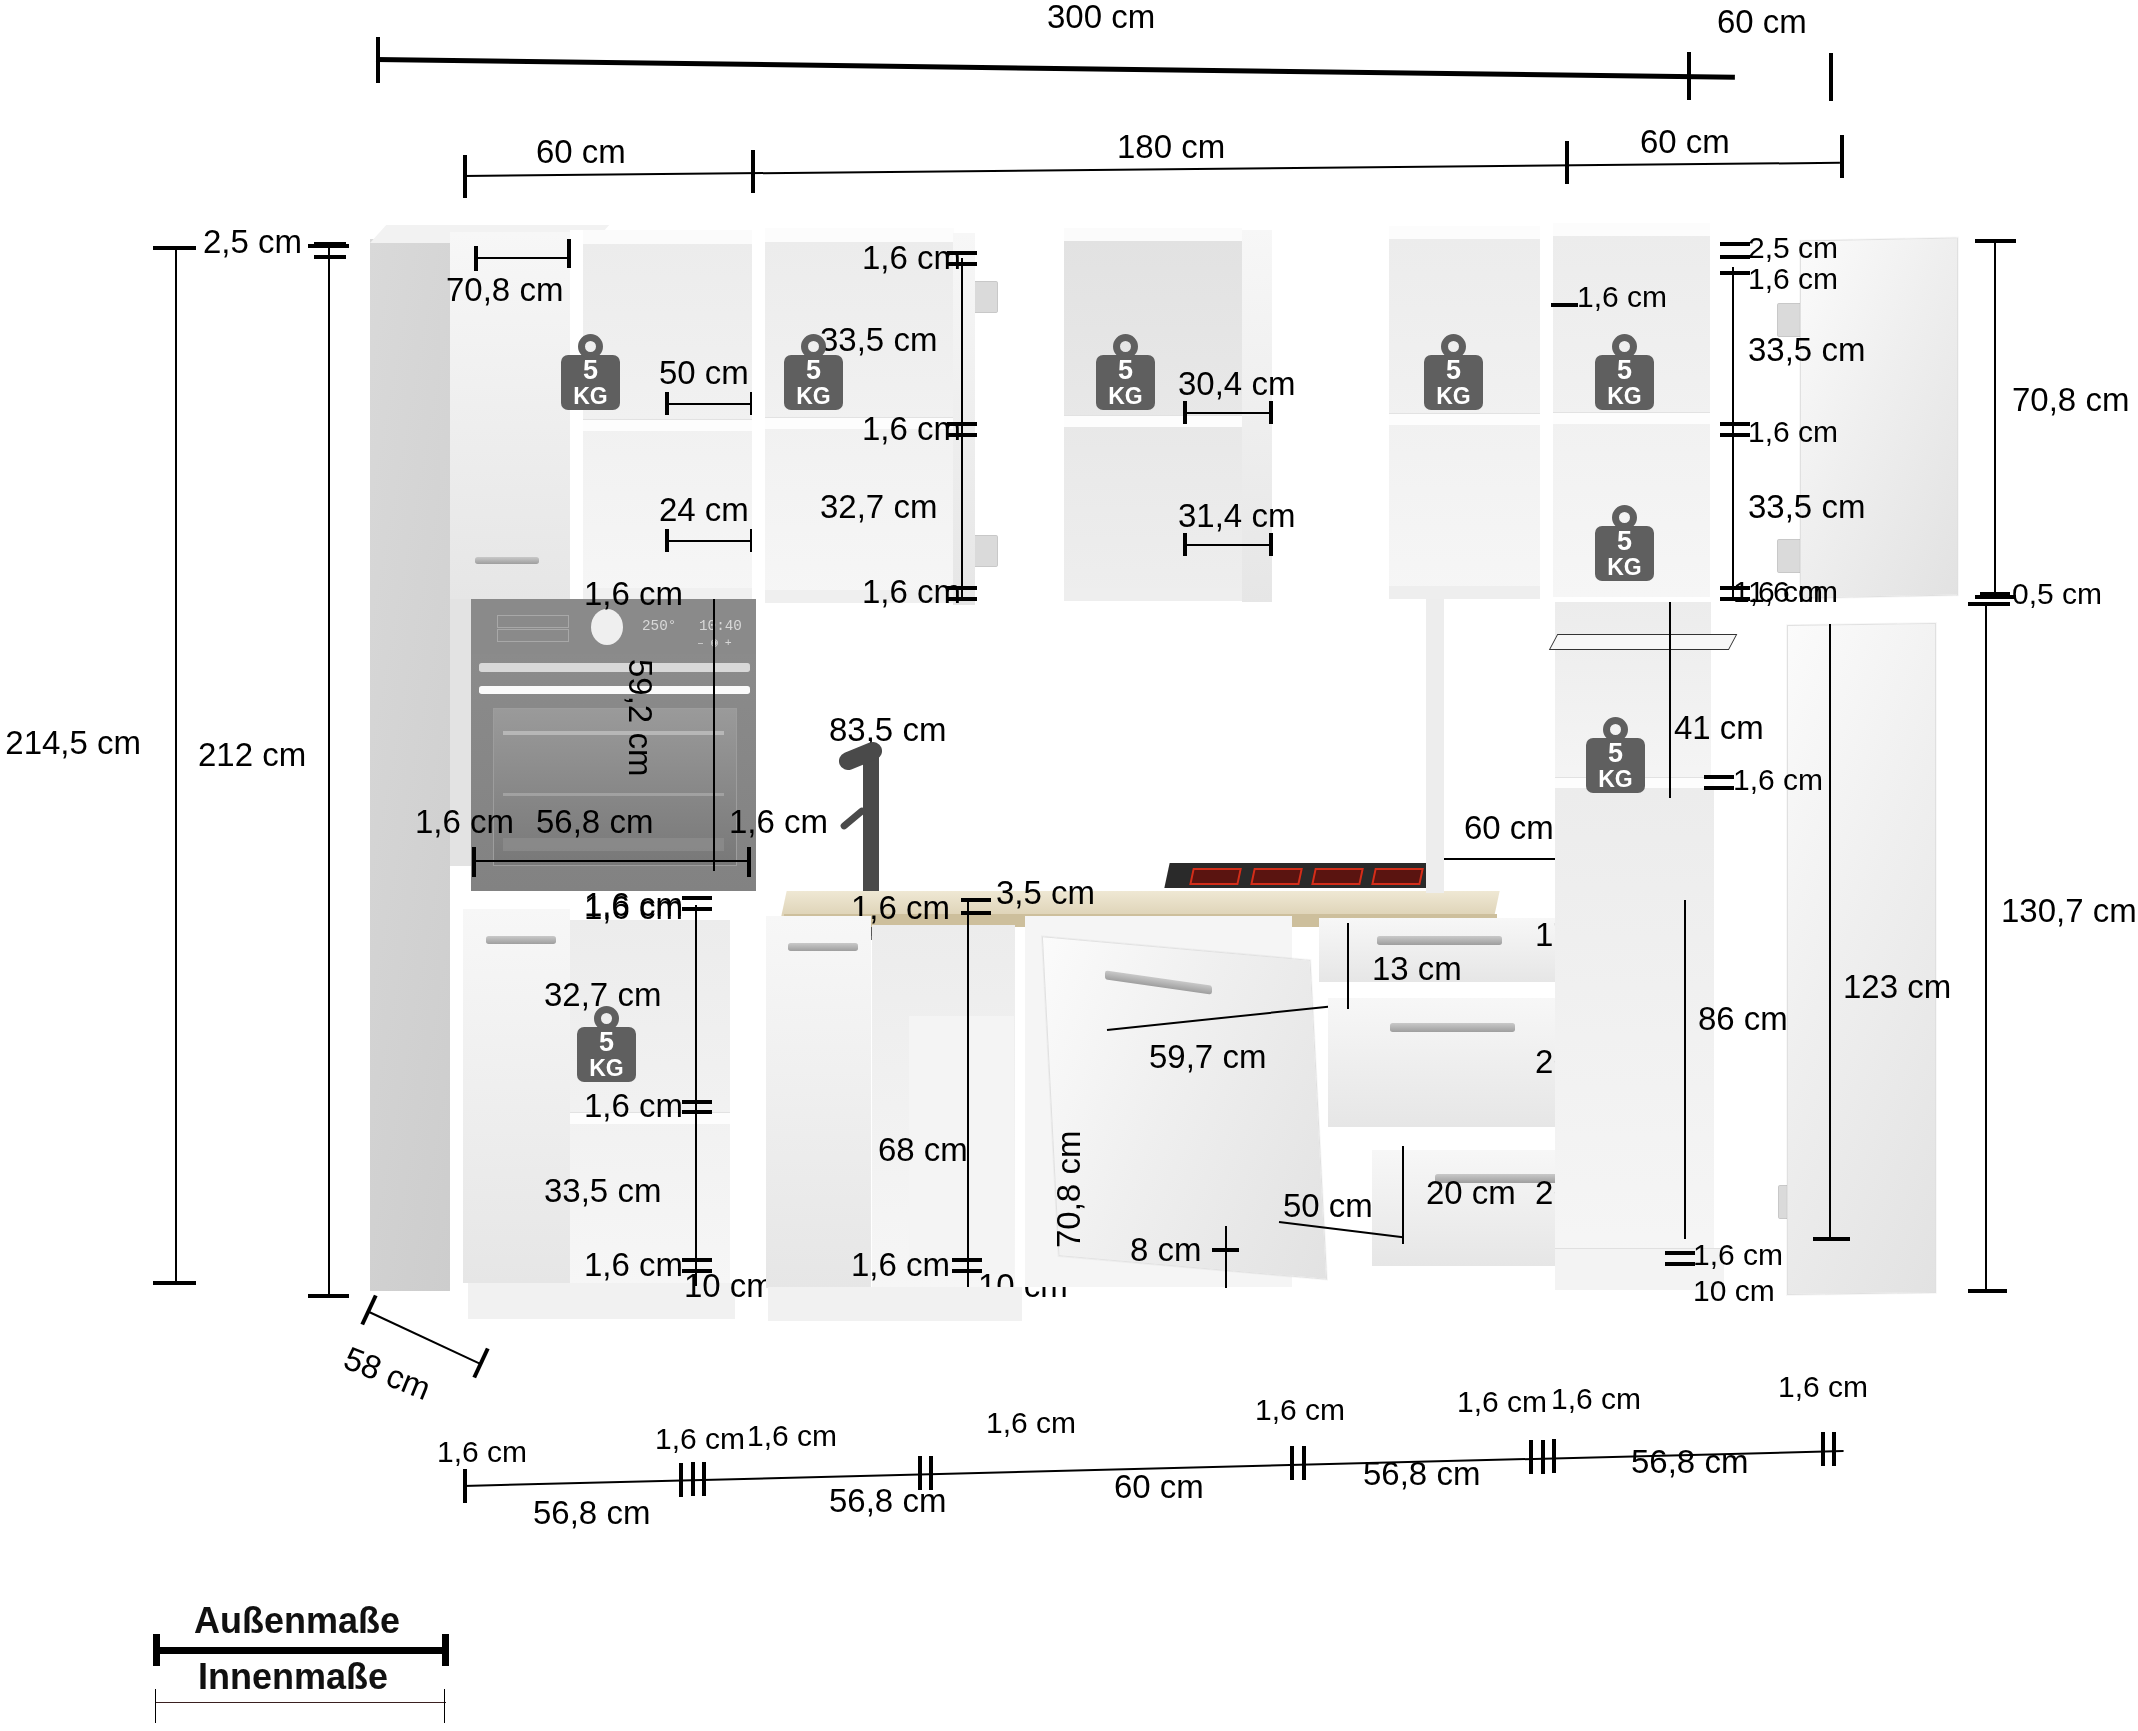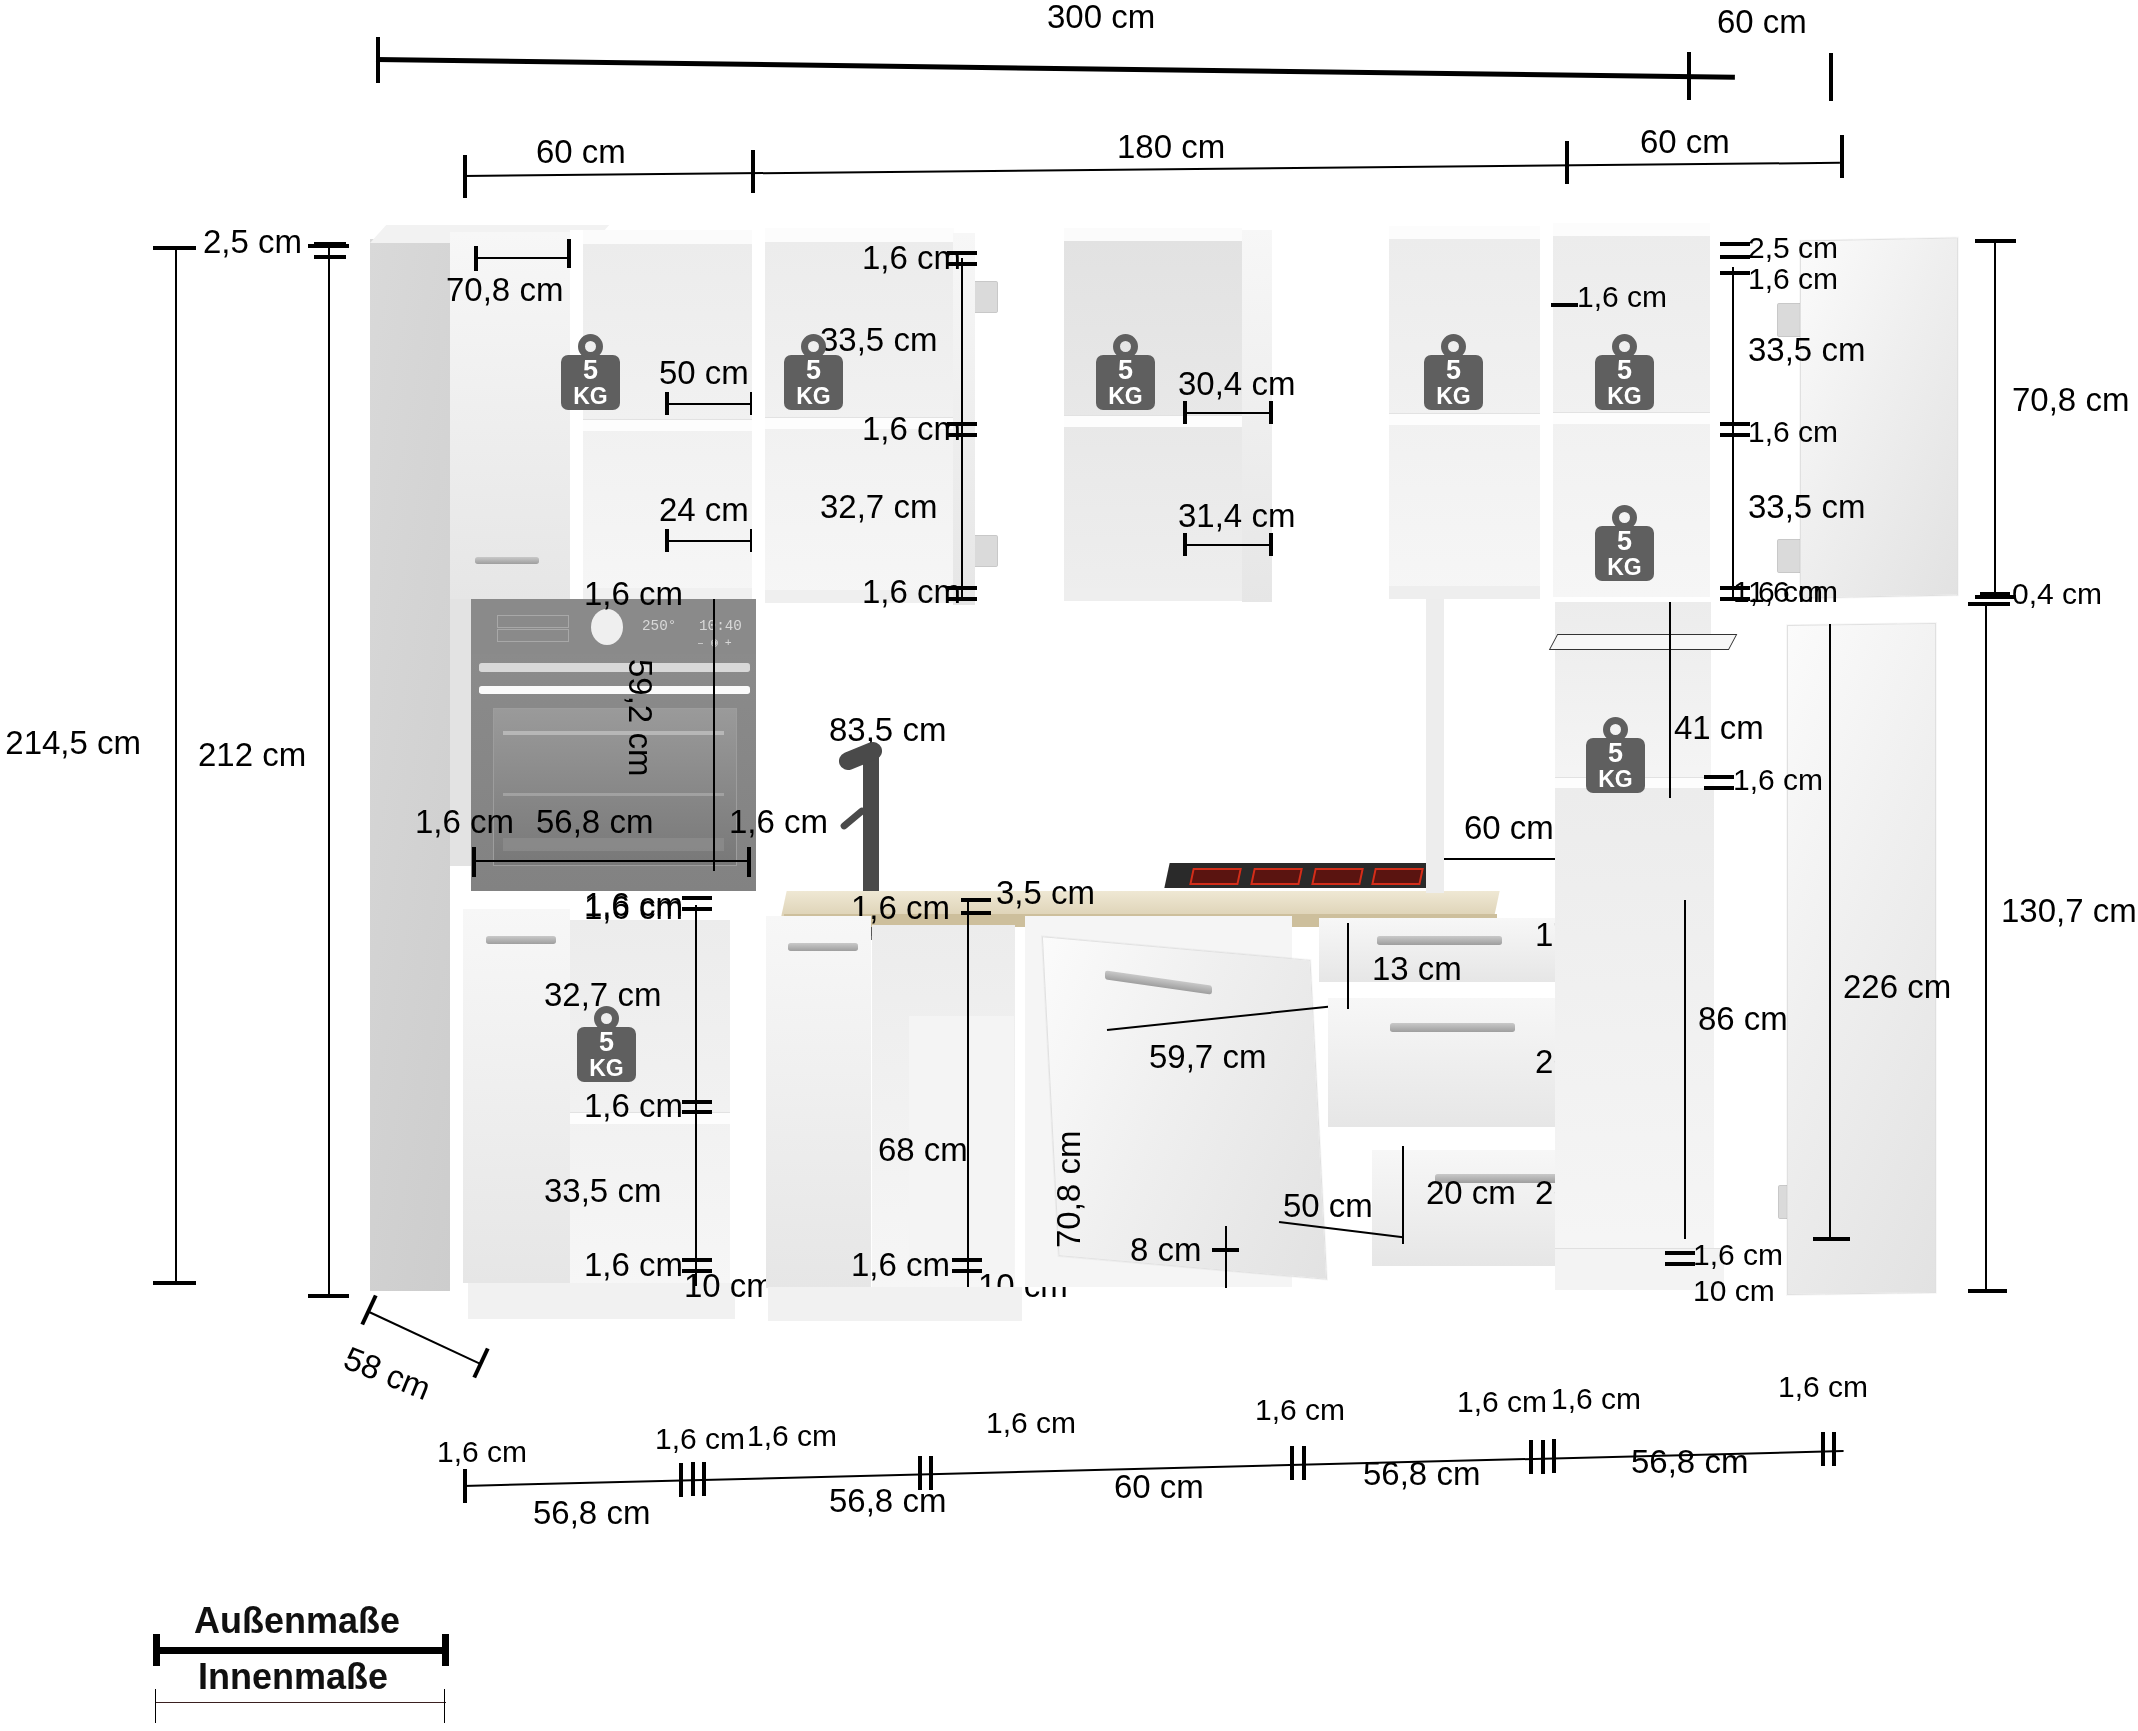--- a/index.html
+++ b/index.html
@@ -207,21 +207,21 @@
   <div class="dim" style="left:1748px;top:490px;">33,5 cm</div>
   <div class="dim sm" style="left:1748px;top:577px;">1,6 cm</div>
   <div class="tickh" style="left:1720px;top:586px;width:30px;"></div>
   <div class="tickh" style="left:1720px;top:597px;width:30px;"></div>
 
   <div class="vline thin" style="left:1994px;top:241px;height:356px;"></div>
   <div class="tickh" style="left:1975px;top:239px;width:41px;"></div>
   <div class="tickh" style="left:1975px;top:595px;width:41px;"></div>
   <div class="dim" style="left:2012px;top:383px;">70,8 cm</div>
 
-  <div class="dim sm" style="left:2012px;top:579px;">0,4 cm</div>
+  <div class="dim sm" style="left:2012px;top:579px;">0,5 cm</div>
   <div class="tickh" style="left:1980px;top:592px;width:30px;"></div>
   <div class="tickh" style="left:1980px;top:602px;width:30px;"></div>
 
   <div class="box edge" style="left:450px;top:599px;width:21.4px;height:267px;background:#e3e3e3;"></div>
   <div class="oven" style="left:471px;top:599px;width:285px;height:292px;"></div>
   <div class="ovenpanel" style="left:471px;top:599px;width:285px;height:55px;"></div>
   <div class="ovenknob" style="left:591px;top:609px;width:32px;height:36px;"></div>
   <div class="ovendisp" style="left:642px;top:618px;">250°</div>
   <div class="ovendisp" style="left:699px;top:618px;">10:40</div>
   <div class="ovendisp" style="left:697px;top:635px;font-size:11.6px;">– ◉ +</div>
@@ -350,21 +350,21 @@
 
   <div class="vline thin" style="left:1684px;top:900px;height:339px;"></div>
   <div class="dim" style="left:1698px;top:1002px;">86 cm</div>
   <div class="dim sm" style="left:1693px;top:1240px;">1,6 cm</div>
   <div class="tickh" style="left:1665px;top:1251px;width:30px;"></div>
   <div class="tickh" style="left:1665px;top:1262px;width:30px;"></div>
   <div class="dim sm" style="left:1693px;top:1276px;">10 cm</div>
 
   <div class="vline thin" style="left:1829px;top:624px;height:615px;"></div>
   <div class="tickh" style="left:1813px;top:1237px;width:37px;"></div>
-  <div class="dim" style="left:1843px;top:970px;">226 cm</div>
+  <div class="dim" style="left:1843px;top:970px;">123 cm</div>
 
   <div class="vline thin" style="left:1985px;top:604px;height:686px;"></div>
   <div class="tickh" style="left:1968px;top:602px;width:39px;"></div>
   <div class="tickh" style="left:1968px;top:1289px;width:39px;"></div>
   <div class="dim" style="left:2001px;top:894px;">130,7 cm</div>
 
   <div class="kg" style="left:561px;top:355px;">
     <span class="n">5</span>
     <span class="u">KG</span>
   </div>

